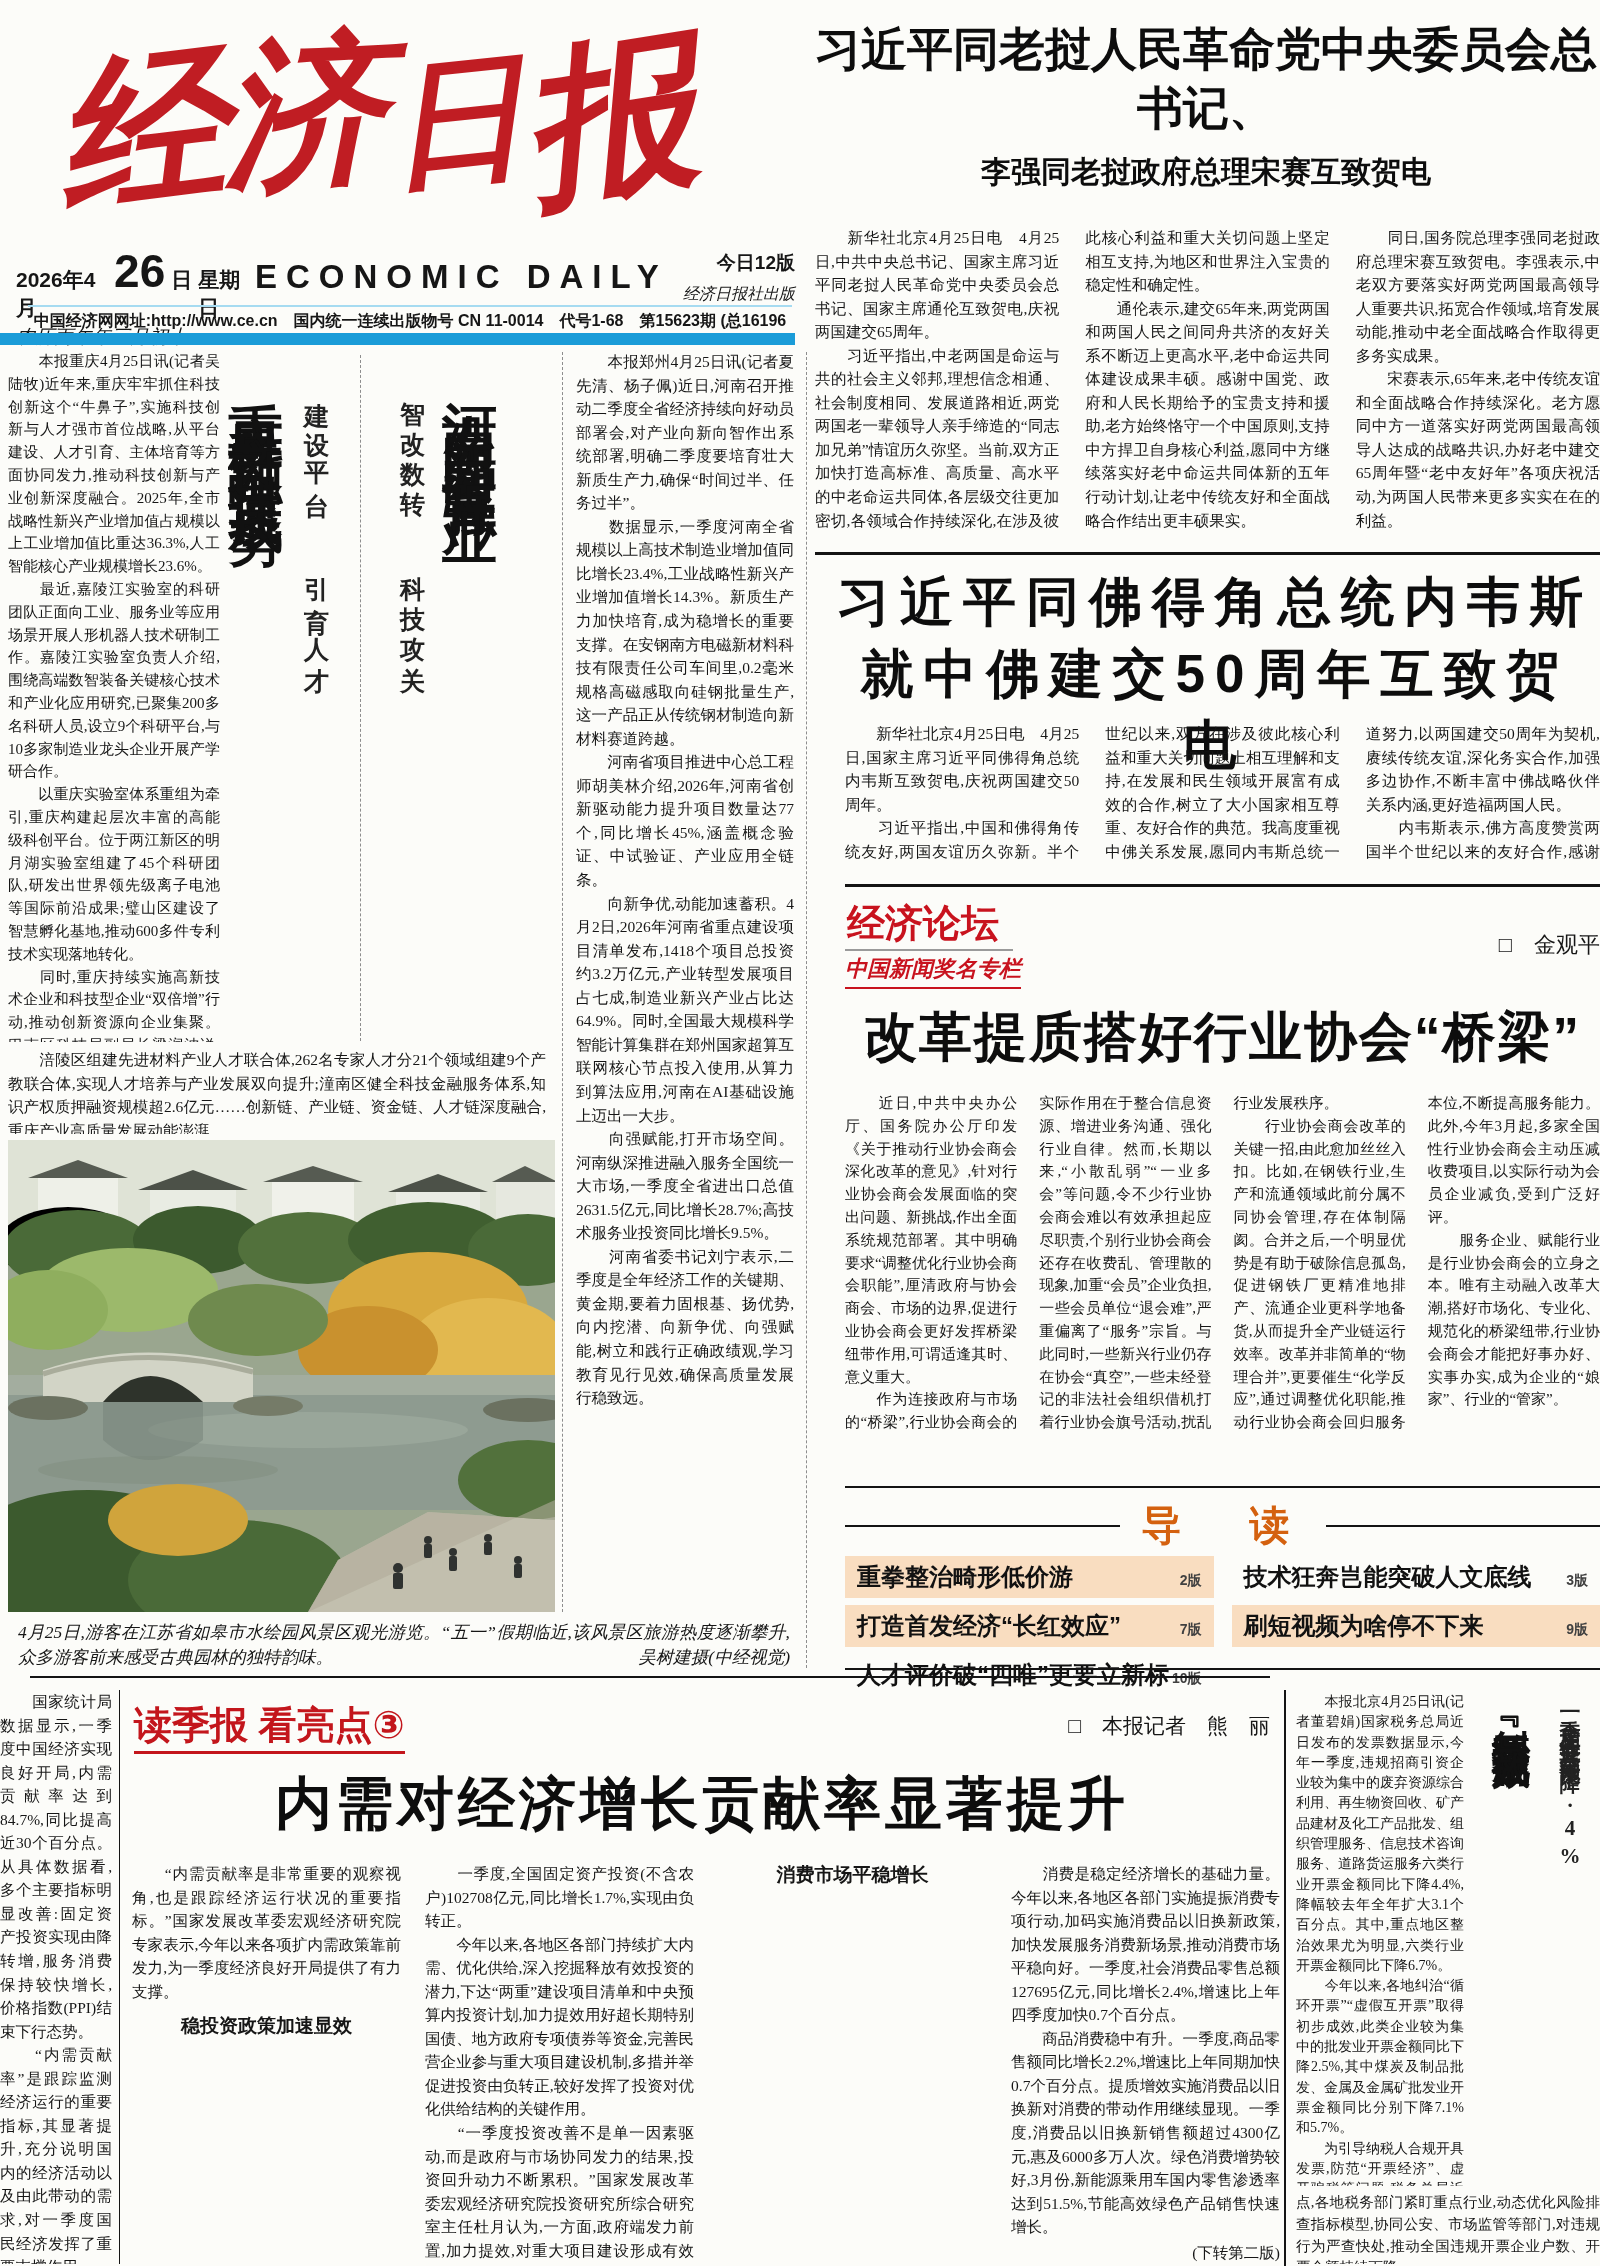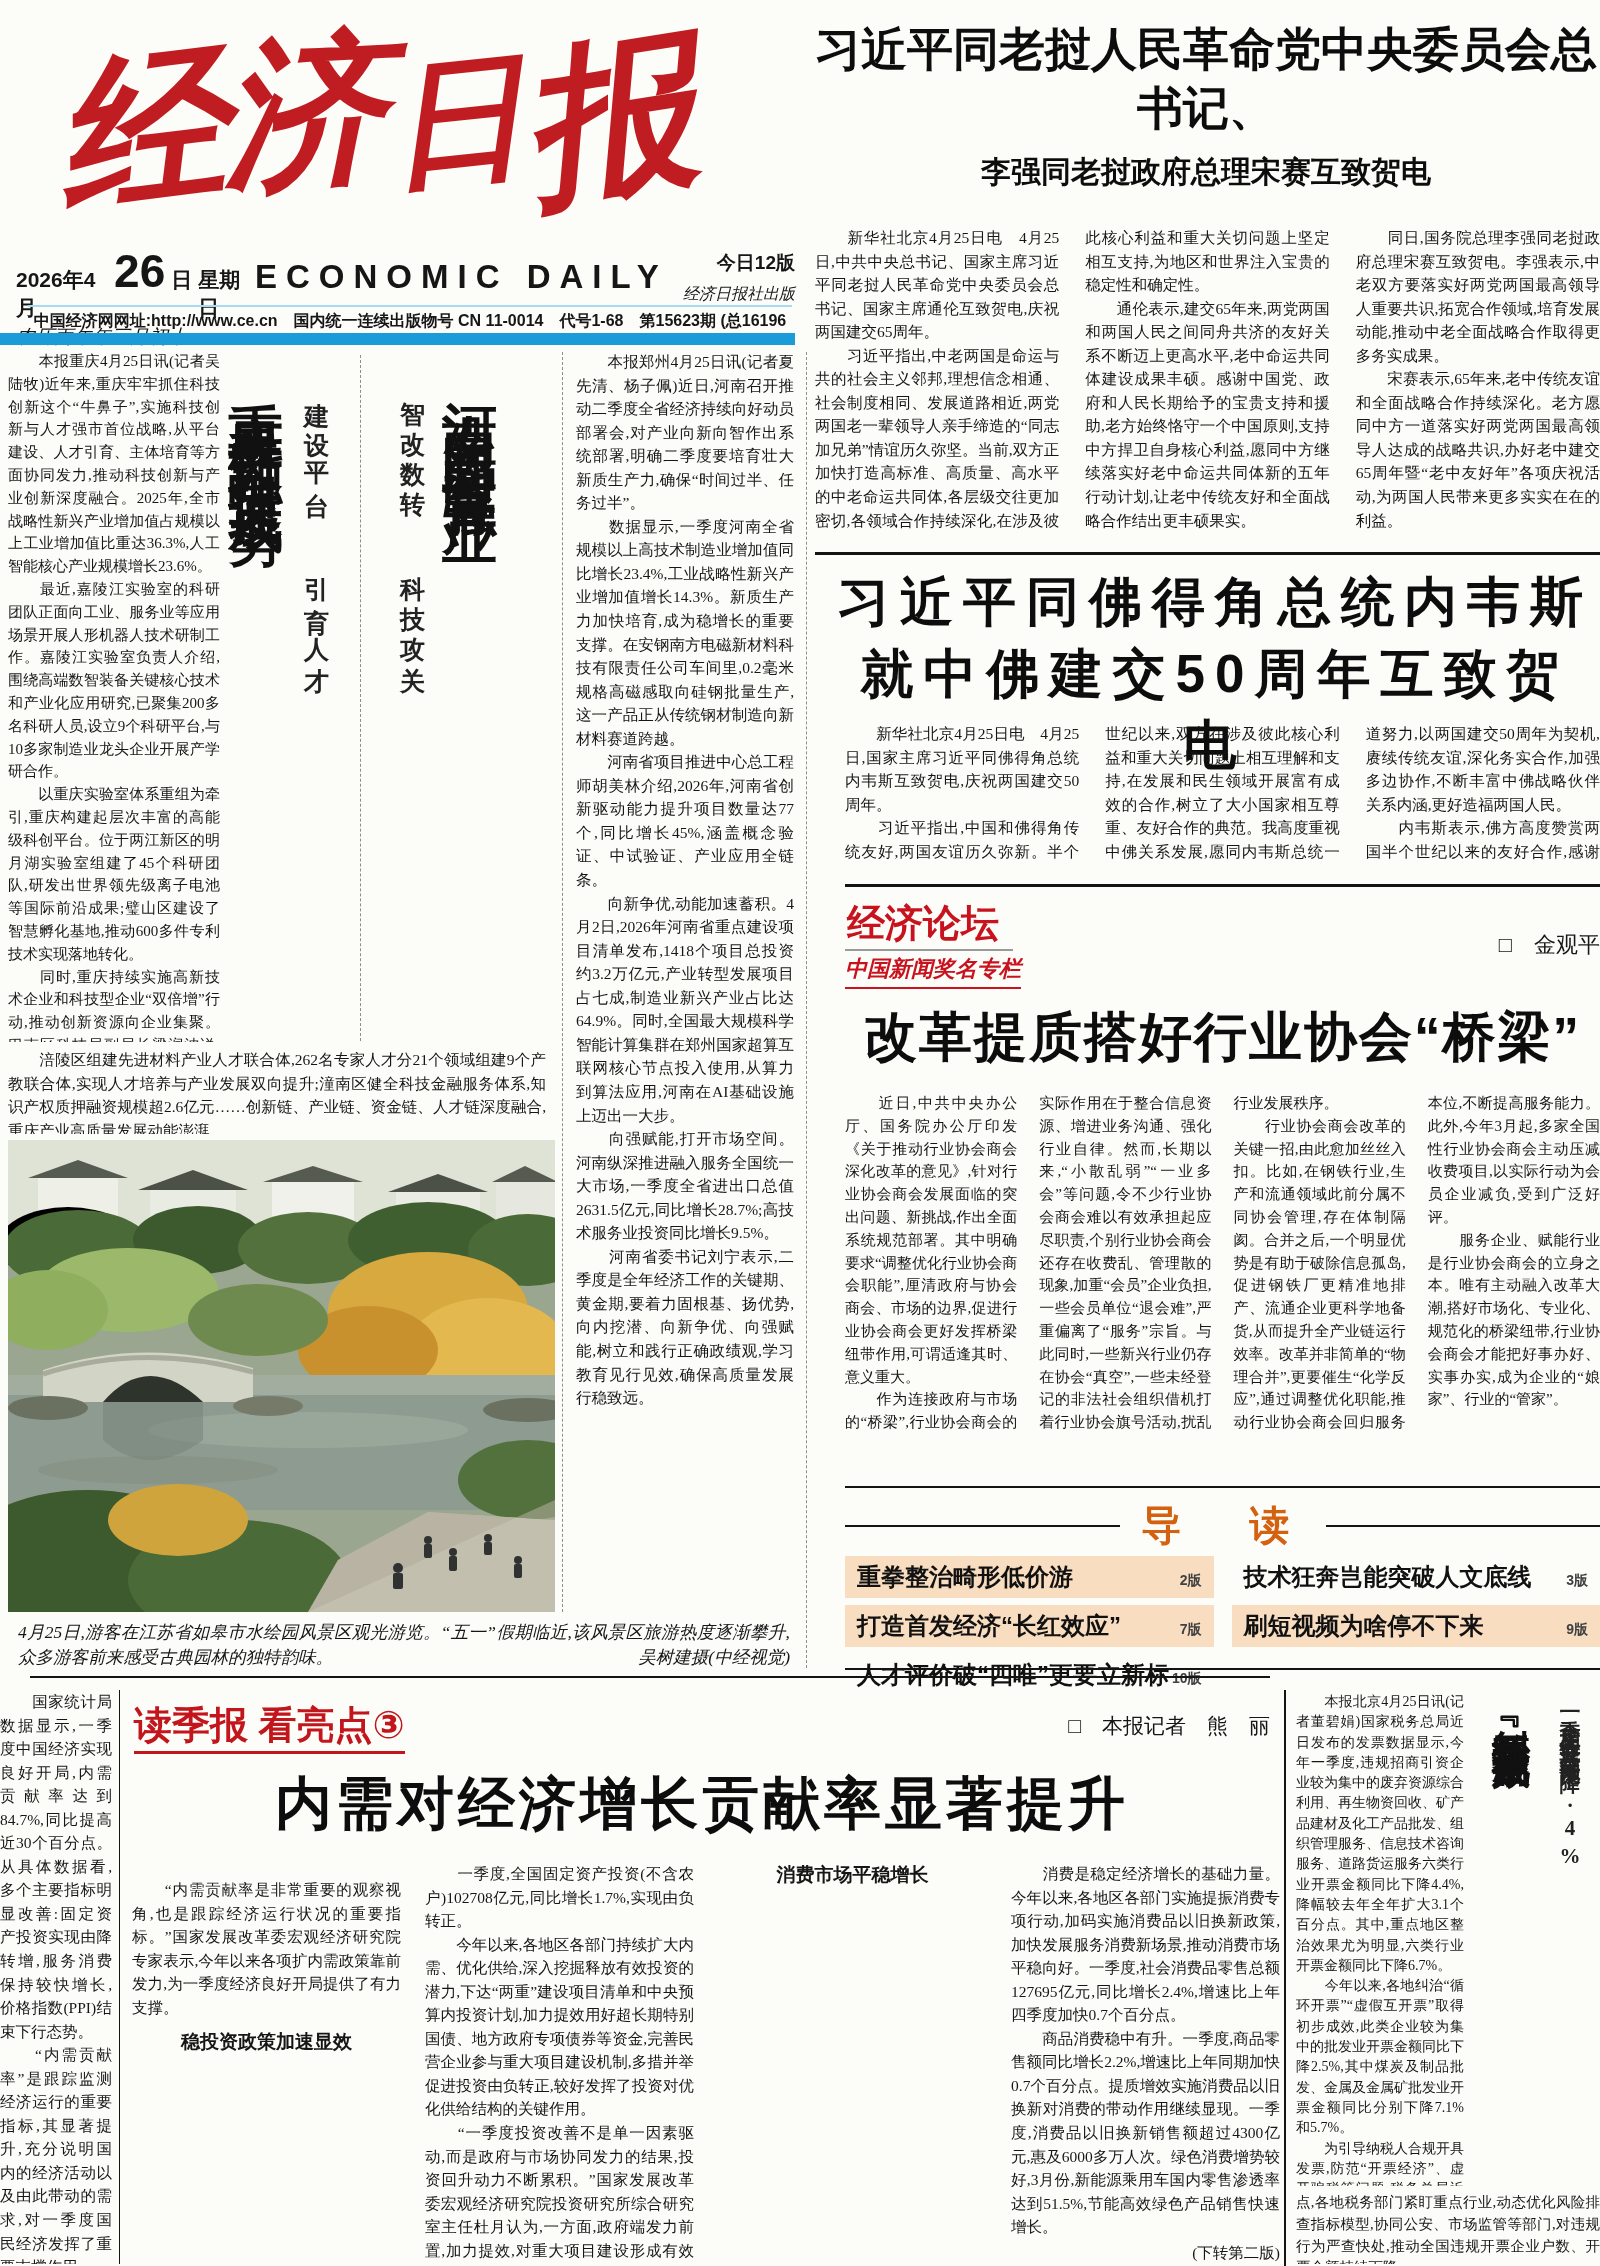--- a/index.html
+++ b/index.html
@@ -229,21 +229,21 @@
 <div class="abs h-rule" style="left:30px;top:1676px;width:1240px;height:2px;"></div>
 <div class="abs bodytext" style="left:0px;top:1690px;width:112px;height:574px;font-size:15.5px;">　　国家统计局数据显示,一季度中国经济实现良好开局,内需贡献率达到84.7%,同比提高近30个百分点。从具体数据看,多个主要指标明显改善:固定资产投资实现由降转增,服务消费保持较快增长,价格指数(PPI)结束下行态势。
 　　“内需贡献率”是跟踪监测经济运行的重要指标,其显著提升,充分说明国内的经济活动以及由此带动的需求,对一季度国民经济发挥了重要支撑作用。</div>
 <div class="abs v-rule" style="left:119px;top:1690px;width:1px;height:574px;"></div>
 
 <div class="abs sans" style="left:134px;top:1700px;font-size:38px;font-weight:900;color:#c3161c;border-bottom:3px solid #c3161c;padding-bottom:0;">读季报 看亮点③</div>
 <div class="abs" style="left:990px;top:1712px;width:280px;text-align:right;font-size:21px;">□　本报记者　熊　丽</div>
 <div class="abs big-head" style="left:132px;top:1766px;width:1140px;font-size:57px;text-align:center;letter-spacing:4px;">内需对经济增长贡献率显著提升</div>
 
 <div class="abs" style="left:132px;top:1862px;width:1148px;height:402px;column-count:4;column-gap:24px;overflow:hidden;">
-  <div class="bodytext" style="height:auto;margin-top:16px;">　　“内需贡献率是非常重要的观察视角,也是跟踪经济运行状况的重要指标。”国家发展改革委宏观经济研究院专家表示,今年以来各项扩内需政策靠前发力,为一季度经济良好开局提供了有力支撑。</div>
+  <div class="bodytext" style="height:auto;">　　“内需贡献率是非常重要的观察视角,也是跟踪经济运行状况的重要指标。”国家发展改革委宏观经济研究院专家表示,今年以来各项扩内需政策靠前发力,为一季度经济良好开局提供了有力支撑。</div>
   <div class="section-h">稳投资政策加速显效</div>
   <div class="bodytext" style="height:auto;">　　一季度,全国固定资产投资(不含农户)102708亿元,同比增长1.7%,实现由负转正。
 　　今年以来,各地区各部门持续扩大内需、优化供给,深入挖掘释放有效投资的潜力,下达“两重”建设项目清单和中央预算内投资计划,加力提效用好超长期特别国债、地方政府专项债券等资金,完善民营企业参与重大项目建设机制,多措并举促进投资由负转正,较好发挥了投资对优化供给结构的关键作用。
 　　“一季度投资改善不是单一因素驱动,而是政府与市场协同发力的结果,投资回升动力不断累积。”国家发展改革委宏观经济研究院投资研究所综合研究室主任杜月认为,一方面,政府端发力前置,加力提效,对重大项目建设形成有效保障;另一方面,市场端边际改善。尽管民间投资总量尚在修复过程中,但结构层面出现积极信号。1月至3月,扣除房地产开发投资后,民间投资实现增长1.3%,增速较1月至2月有所加快。特别是从一些东部地区调研情况看,民间制造业投资恢复较快,企业围绕设备更新、技术改造、智能化升级的投入有所增加。
 　　不仅是增速企稳回升,投资结构也在持续优化。新兴领域投资成为增长新引擎,一季度,高技术制造业投资同比增长5.2%,其中航空航天器及设备制造业、电子及通信设备制造业投资分别增长19%和6.6%。生产性服务业向专业化和价值链高端延伸,有力激活了投资新动能。一季度,高技术服务业投资同比增长12.3%,其中,信息服务业、科技服务业投资分别增长29.5%和20.9%。同时,知识产权保护投资较快增长,一季度知识产权服务投资增速达7.9%,在整个投资中的比重也提高近12%。
 　　大规模设备更新等政策持续发力,推动一季度设备工器具购置投资增长13.9%。“这说明,当前投资不只是简单扩大规模,更多体现为更新设备、改造升级,形成的不仅是当期需求,更是未来的生产能力和竞争能力。”杜月说。</div>
   <div class="section-h">消费市场平稳增长</div>
   <div class="bodytext" style="height:auto;">　　消费是稳定经济增长的基础力量。今年以来,各地区各部门实施提振消费专项行动,加码实施消费品以旧换新政策,加快发展服务消费新场景,推动消费市场平稳向好。一季度,社会消费品零售总额127695亿元,同比增长2.4%,增速比上年四季度加快0.7个百分点。
 　　商品消费稳中有升。一季度,商品零售额同比增长2.2%,增速比上年同期加快0.7个百分点。提质增效实施消费品以旧换新对消费的带动作用继续显现。一季度,消费品以旧换新销售额超过4300亿元,惠及6000多万人次。绿色消费增势较好,3月份,新能源乘用车国内零售渗透率达到51.5%,节能高效绿色产品销售快速增长。</div>
   <div style="text-align:right;font-size:15.5px;margin-top:4px;">(下转第二版)</div>

